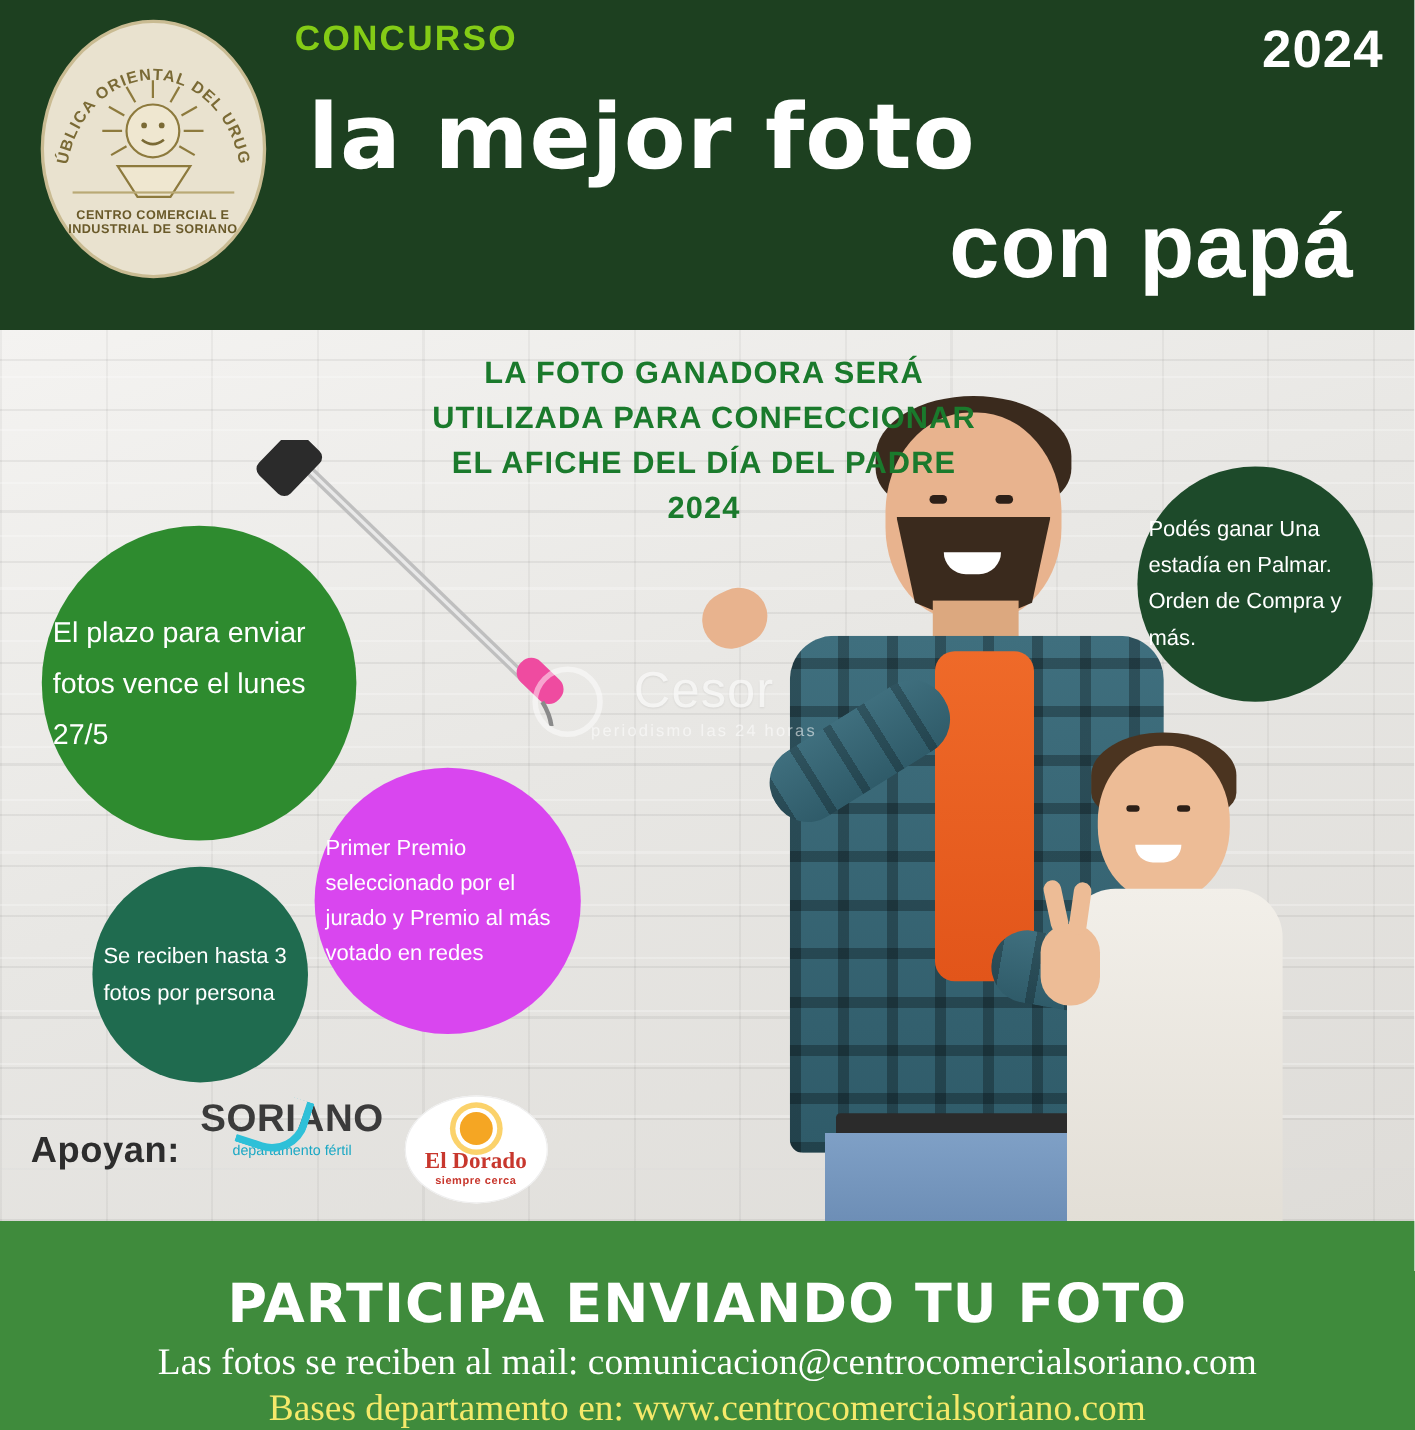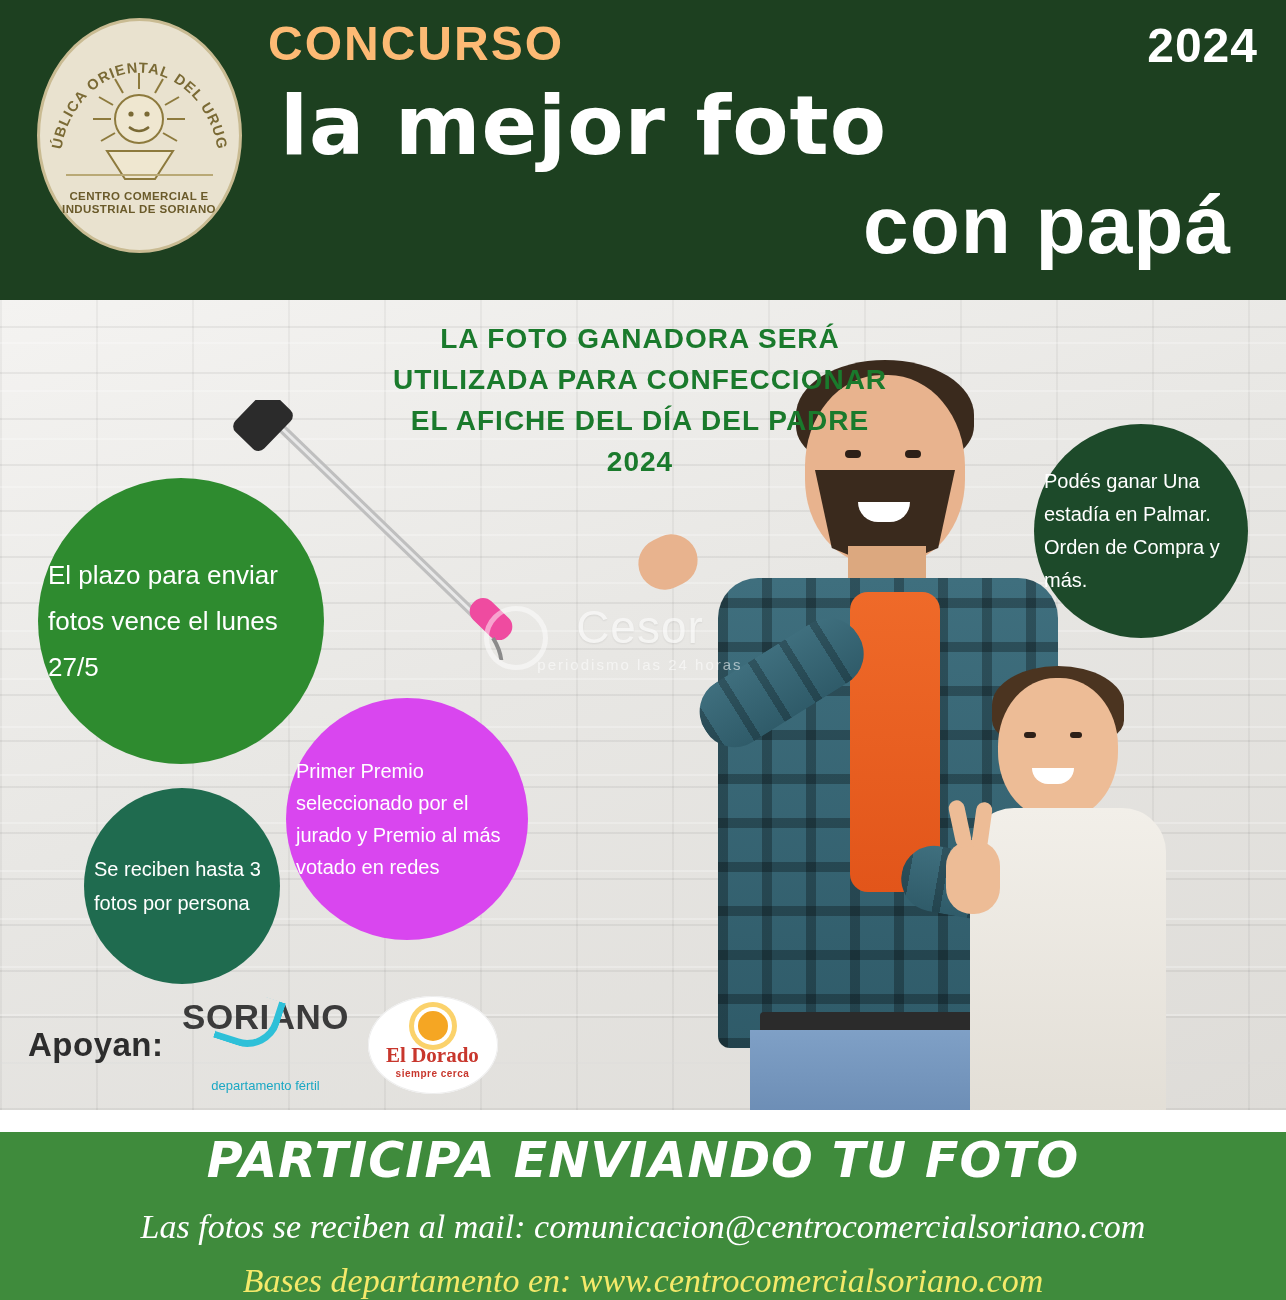--- a/index.html
+++ b/index.html
@@ -44,21 +44,21 @@
     text-align:center;
     font-size:11.5px;line-height:13px;font-weight:bold;
     color:#6a5a2a;letter-spacing:.4px;
   }
   .logo-divider{
     position:absolute;left:26px;right:26px;bottom:74px;height:2px;background:#b9a976;
   }
 
   .header-kicker{
     position:absolute;left:268px;top:16px;
-    font-size:48px;letter-spacing:2px;font-weight:bold;color:#fdba74;
+    font-size:32px;letter-spacing:2px;font-weight:bold;color:#84cc16;
   }
   .header-year{
     position:absolute;right:28px;top:18px;
     font-size:48px;font-weight:bold;color:#ffffff;letter-spacing:1px;
   }
   .header-line1{
     position:absolute;left:280px;top:78px;
     font-size:82px;font-weight:bold;color:#ffffff;letter-spacing:1px;
     font-family:"DejaVu Sans",sans-serif;
   }
@@ -239,21 +239,21 @@
   
   .sponsors{
     position:absolute;left:28px;bottom:10px;width:660px;height:110px;
     display:flex;align-items:center;gap:14px;
   }
   .apoyan{
     font-size:33px;font-weight:bold;color:#2d2d2d;letter-spacing:.5px;
   }
   .sp-soriano{
     position:relative;width:176px;height:96px;
-    display:flex;flex-direction:column;align-items:center;justify-content:space-between;
+    display:flex;flex-direction:column;align-items:center;justify-content:flex-start;
   }
   .sp-soriano .word{font-size:35px;font-weight:bold;color:#3b3b3b;letter-spacing:.5px;}
   .sp-soriano .sub{font-size:13px;color:#1ba8c4;margin-top:1px;}
   .sp-soriano .swoosh{
     position:absolute;left:42px;top:-4px;width:52px;height:48px;
     border-right:7px solid #2ec0d8;border-bottom:7px solid #2ec0d8;
     border-radius:0 0 34px 0;transform:rotate(18deg);
   }
   .sp-rey{
     width:120px;height:96px;background:#2b2ea0;border-radius:4px;
@@ -271,23 +271,23 @@
     display:flex;flex-direction:column;align-items:center;justify-content:center;
     box-shadow:0 0 0 1px #eee inset;
   }
   .sp-dorado .sun{width:30px;height:30px;border-radius:50%;background:#f5a623;margin-bottom:2px;
     box-shadow:0 0 0 4px #fff, 0 0 0 9px #fbd26b;}
   .sp-dorado .d1{font-size:21px;font-weight:bold;color:#c8372d;font-family:"Liberation Serif",serif;}
   .sp-dorado .d2{font-size:10px;color:#c8372d;letter-spacing:.5px;font-weight:bold;}
 
   
   .footer{
-    position:absolute;left:0;bottom:0;width:1286px;height:168px;
+    position:absolute;left:0;bottom:0;width:1286px;height:190px;
     background:#3f8b3c;color:#ffffff;
-    display:flex;flex-direction:column;align-items:center;justify-content:space-between;font-style:italic;
+    display:flex;flex-direction:column;align-items:center;justify-content:flex-end;
   }
   .f-title{
     font-size:49px;font-weight:bold;letter-spacing:1px;color:#ffffff;
     font-family:"DejaVu Sans",sans-serif;margin-bottom:6px;
   }
   .f-mail{font-size:34px;color:#ffffff;font-family:"Liberation Serif",serif;margin-bottom:4px;}
   .f-bases{font-size:34px;color:#f5e96a;font-family:"Liberation Serif",serif;}
 </style>
 </head>
 <body>

